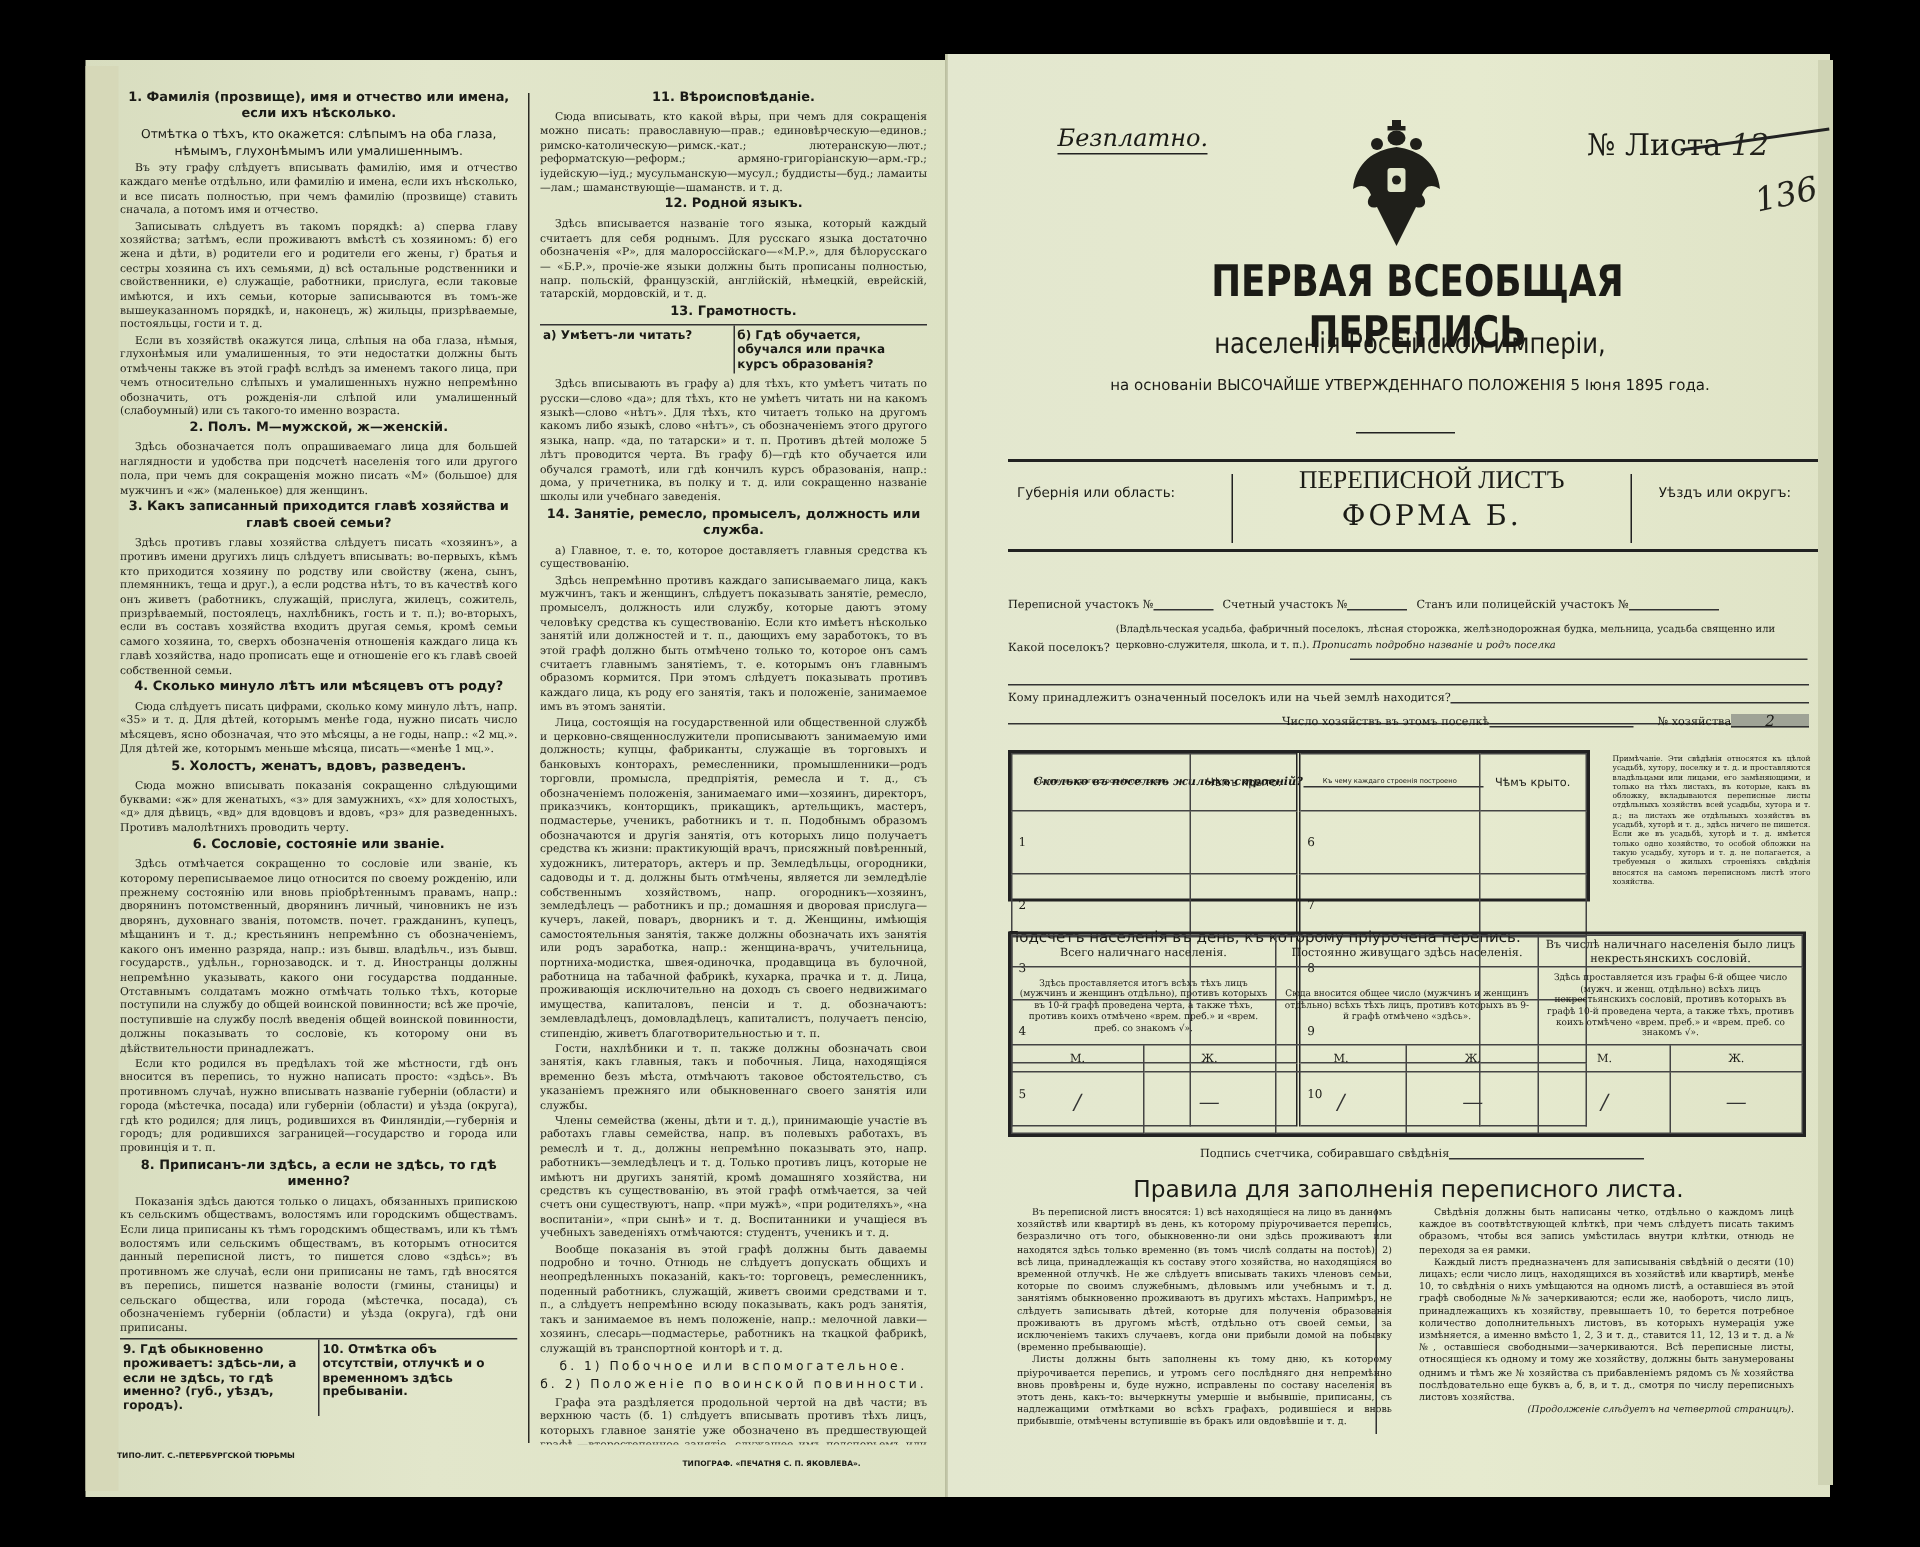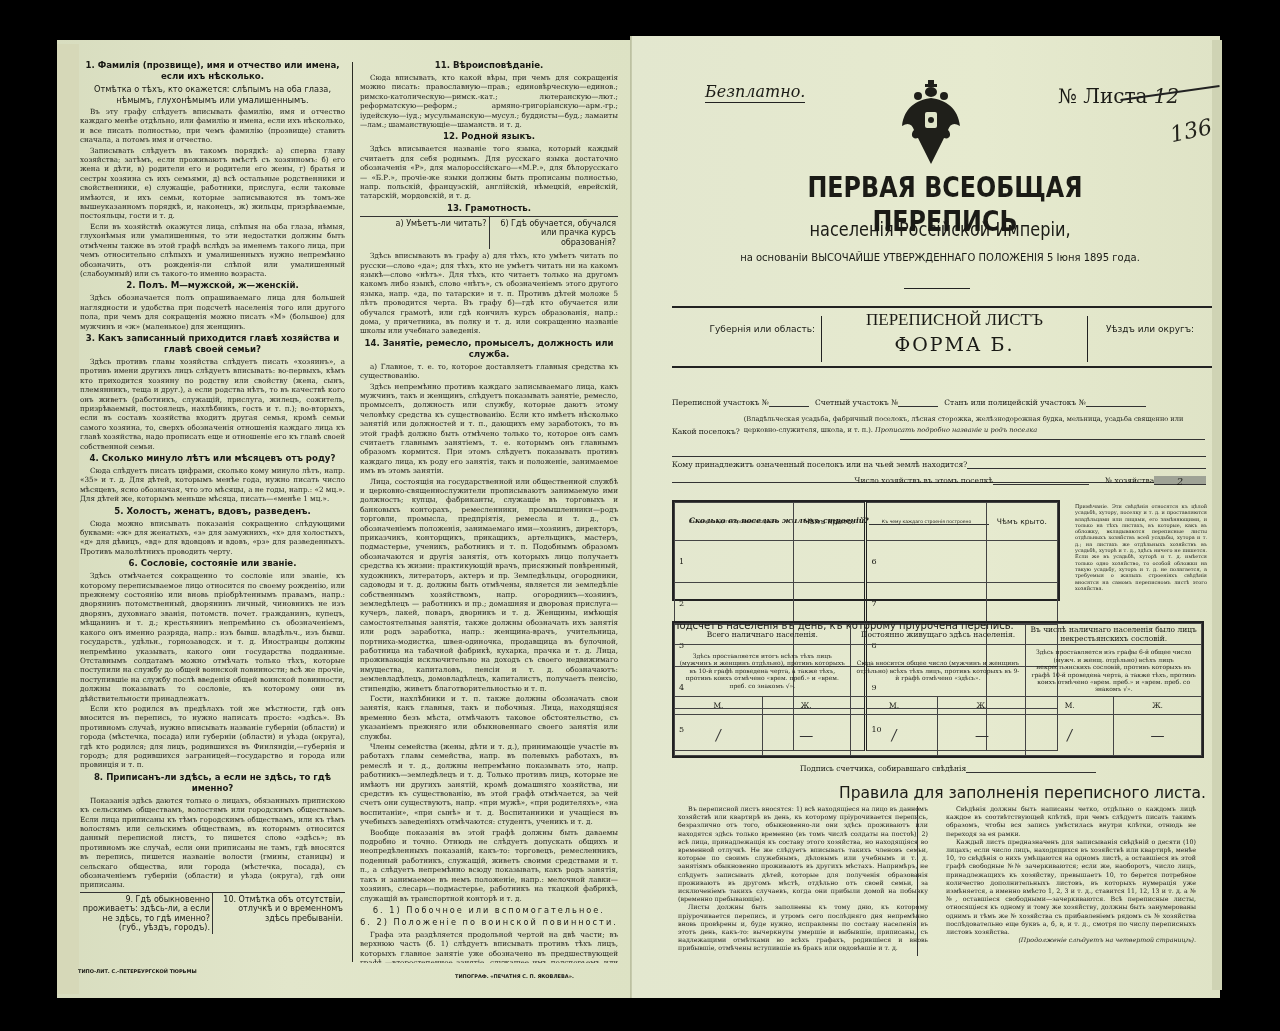--- a/index.html
+++ b/index.html
@@ -15,40 +15,40 @@
 
   .col { position: absolute; font-size: 7.2px; line-height: 9.4px; text-align: justify; }
   .col p { text-indent: 10px; margin-bottom: 1px; }
   .col h4 { font-family: "DejaVu Sans", sans-serif; font-size: 8.6px; font-weight: bold; text-align: center; line-height: 11px; margin: 2px 0 2px; }
   .col .sub { font-family: "DejaVu Sans", sans-serif; font-size: 8.2px; text-align: center; line-height: 10.5px; margin: 2px 0; }
   .col1 { left: 80px; top: 58px; width: 265px; }
   .col2 { left: 360px; top: 58px; width: 258px; }
   .vline { position: absolute; background: #2b2b24; }
 
   .split { display: flex; border-top: 1px solid #333; margin: 2px 0; }
-  .split > div { flex: 1; padding: 2px; font-family: "DejaVu Sans", sans-serif; font-size: 8px; font-weight: normal; text-align: right; }
+  .split > div { flex: 1; padding: 2px; font-family: "DejaVu Sans", sans-serif; font-size: 8px; font-weight: bold; text-align: left; }
   .split > div + div { border-left: 1px solid #333; }
 
   .footer-print { position: absolute; font-family: "DejaVu Sans", sans-serif; font-size: 5px; font-weight: bold; }
 
   
   .free { position: absolute; left: 705px; top: 82px; font-family: "DejaVu Serif", serif; font-style: italic; font-size: 16px; border-bottom: 1px solid #222; padding-bottom: 1px; }
   .eagle { position: absolute; left: 898px; top: 78px; width: 66px; height: 90px; }
   .sheetno { position: absolute; left: 1058px; top: 84px; font-family: "DejaVu Serif", serif; font-size: 20px; }
   .sheetno .hand { font-family: "DejaVu Serif", serif; font-style: italic; color: #23231c; }
   .hand136 { position: absolute; left: 1170px; top: 118px; font-family: "DejaVu Serif", serif; font-style: italic; font-size: 22px; transform: rotate(-12deg); color: #23231c; }
   .strike { position:absolute; left:1120px; top:92px; width:100px; height:2px; background:#222; transform: rotate(-8deg); }
 
   .main-title { position: absolute; left: 735px; top: 170px; width: 420px; text-align: center; font-family: "DejaVu Sans", sans-serif; font-weight: bold; font-size: 29px; letter-spacing: 0px; transform: scaleX(0.82); transform-origin: center; }
   .sub-title { position: absolute; left: 680px; top: 218px; width: 520px; text-align: center; font-family: "DejaVu Sans", sans-serif; font-size: 19px; transform: scaleX(0.85); }
   .basis { position: absolute; left: 660px; top: 252px; width: 560px; text-align: center; font-family: "DejaVu Sans", sans-serif; font-size: 10px; }
   .short-rule { position: absolute; left: 904px; top: 288px; width: 66px; height: 1px; background: #222; }
 
   .formhdr { position: absolute; left: 672px; top: 306px; width: 540px; height: 62px; border-top: 2px solid #222; border-bottom: 2px solid #222; }
-  .formhdr .gub { position:absolute; left:0; top:8px; width:150px; height:46px; border-right:1px solid #222; font-family:"DejaVu Sans",sans-serif; font-size:9px; padding:8px 6px;text-align:right; }
+  .formhdr .gub { position:absolute; left:0; top:8px; width:150px; height:46px; border-right:1px solid #222; font-family:"DejaVu Sans",sans-serif; font-size:9px; padding:8px 6px; }
   .formhdr .uezd { position:absolute; right:0; top:8px; width:125px; height:46px; border-left:1px solid #222; font-family:"DejaVu Sans",sans-serif; font-size:9px; padding:8px 6px; text-align:center; }
   .formhdr .center { position:absolute; left:150px; right:125px; top:0; text-align:center; }
   .formhdr .pl { font-family:Liberation Serif, serif; font-size:17px; margin-top:2px; }
   .formhdr .fb { font-family:"DejaVu Serif",serif; font-size:19px; letter-spacing:2px; margin-top:3px; }
 
   .line-row { position: absolute; left: 672px; width: 534px; font-size: 7.5px; font-family: "DejaVu Serif", serif; white-space: nowrap; display: flex; align-items: flex-end; }
   .blank { display: inline-block; border-bottom: 1px solid #333; height: 9px; }
   .italic { font-style: italic; }
 
   .bldg { position: absolute; left: 672px; top: 500px; width: 388px; height: 101px; border: 2px solid #222; font-size: 8px; }
@@ -63,21 +63,21 @@
 
   .pop { position: absolute; left: 672px; top: 621px; width: 532px; height: 137px; border: 2px solid #222; }
   .pop table { width: 100%; height: 100%; border-collapse: collapse; table-layout: fixed; }
   .pop td { border: 1px solid #444; text-align: center; vertical-align: middle; font-size: 6.5px; padding: 1px 4px; }
   .pop .hd { font-size: 7.5px; height: 20px; }
   .pop .desc { font-size: 6px; line-height: 7.4px; height: 52px; }
   .pop .mz { font-size: 7.5px; height: 18px; }
   .pop .val { font-size: 14px; font-style: italic; color: #333; }
 
   .sig { position: absolute; left: 800px; top: 764px; font-size: 7.5px; display:flex;align-items:flex-end; }
-  .rules-title { position: absolute; left: 672px; top: 784px; width: 534px; text-align: right; font-family: "DejaVu Sans", sans-serif; font-size: 15.5px; }
+  .rules-title { position: absolute; left: 672px; top: 784px; width: 534px; text-align: center; font-family: "DejaVu Sans", sans-serif; font-size: 15.5px; }
   .rcol { position: absolute; top: 805px; width: 250px; font-size: 6.3px; line-height: 8.2px; text-align: justify; }
   .rcol p { text-indent: 10px; }
   .rcol1 { left: 678px; }
   .rcol2 { left: 946px; }
   .rdiv { position: absolute; left: 917px; top: 806px; width: 1px; height: 150px; background: #333; }
 </style>
 </head>
 <body>
 
 <div class="page page-left"></div>

